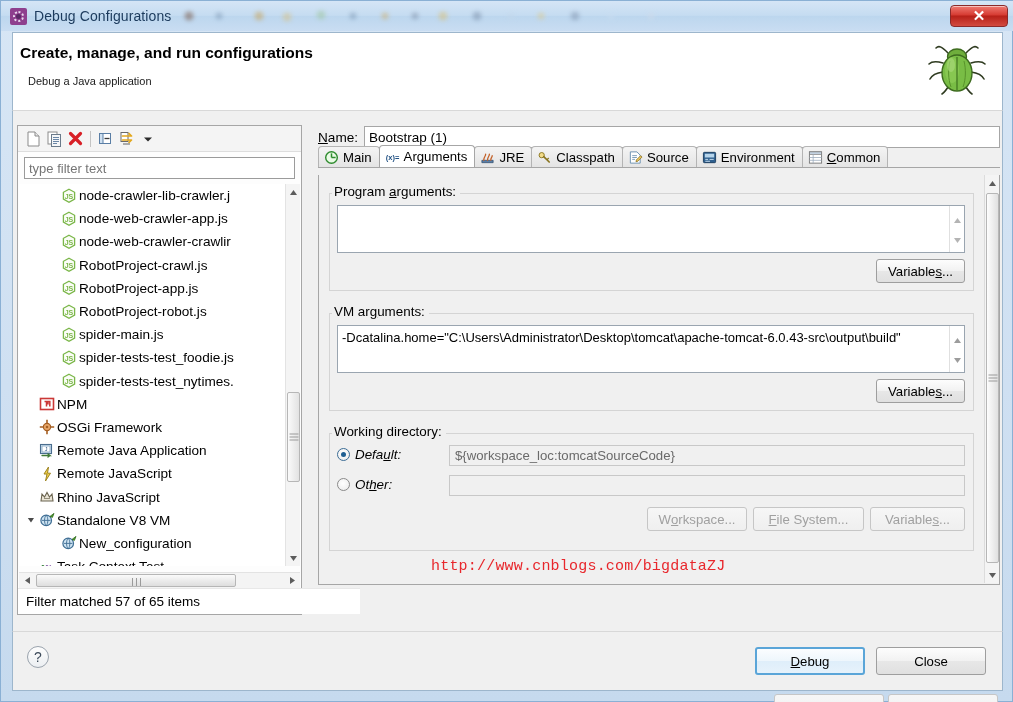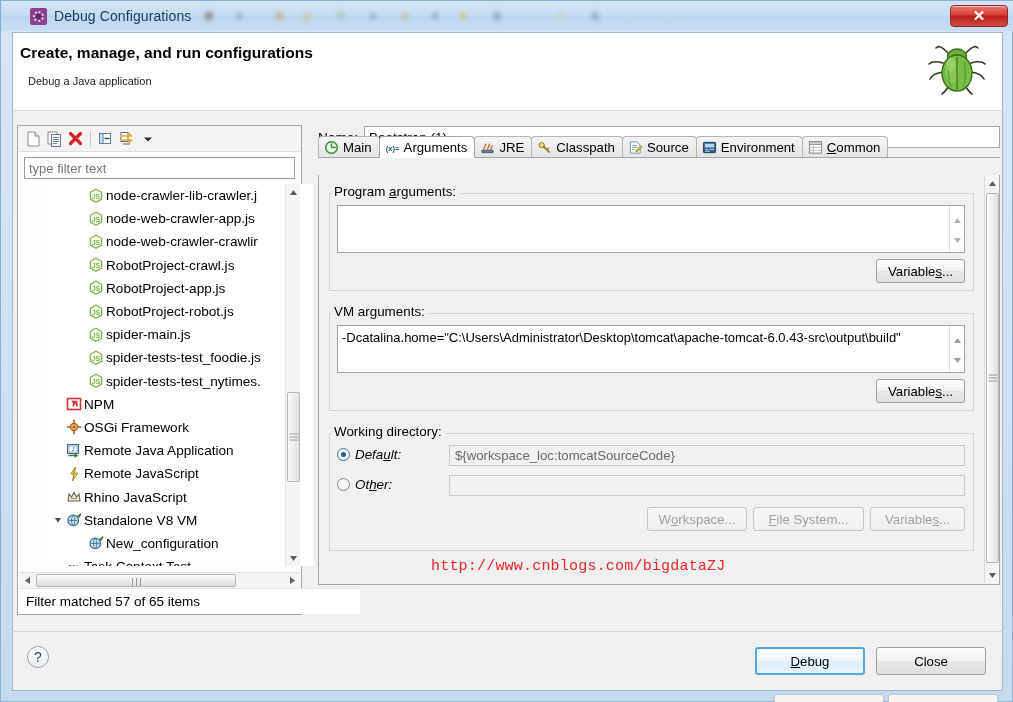--- a/index.html
+++ b/index.html
@@ -18,21 +18,21 @@
     width: 1013px; height: 702px;
     background: linear-gradient(to bottom, #d7e6f5 0%, #cfe0f2 55%, #c6daee 100%);
     border: 1px solid #8ab0d4;
   }
 
   
   #titlebar {
     position: absolute; left: 0; top: 0;
     width: 1013px; height: 30px;
     background: linear-gradient(to bottom, #d5e5f6 0%, #c5dcf1 48%, #bcd6ee 50%, #c9ddf2 100%);
-    display: flex; align-items: center; padding-left: 20px;
+    display: flex; align-items: center;
   }
   #app-icon {
     width: 17px; height: 17px;
     margin-left: 9px; margin-right: 7px;
     background: #8e3f8e;
     border-radius: 2px;
     position: relative;
     flex: none;
   }
   #app-icon::before {
@@ -154,21 +154,20 @@
     padding: 0 4px;
     font-family: "Liberation Sans", sans-serif;
     outline: none;
   }
 
   #tree-scroll {
     position: absolute; left: 1px; top: 58px;
     width: 268px; height: 382px;
     overflow: hidden;
     background: #fff;
-    margin-left: 27px;
   }
   .tree-row {
     display: flex; align-items: center;
     height: 23.2px;
     font-size: 13.6px; color: #000;
     white-space: nowrap;
     cursor: pointer;
   }
   .tree-row .tw { width: 12px; flex: none; display: flex; align-items: center; justify-content: center; }
   .tree-row .ico { width: 20px; flex: none; display: flex; align-items: center; justify-content: center; }
@@ -247,23 +246,23 @@
     border: 1px solid #a6a6a6;
     background: #fff;
     font-size: 13.5px; color: #000;
     padding: 0 4px;
     font-family: "Liberation Sans", sans-serif;
     outline: none;
   }
 
   
   #tabbar {
-    position: absolute; left: 8px; top: 11px;
+    position: absolute; left: 8px; top: 21px;
     width: 682px; height: 22px;
-    display: flex; align-items: flex-start;
+    display: flex; align-items: flex-end;
     border-bottom: 1px solid #a6a6a6;
   }
   .tab {
     display: flex; align-items: center;
     height: 21px;
     padding: 0 7px 0 5px;
     font-size: 13.2px; color: #000;
     background: linear-gradient(to bottom, #f4f4f4, #e4e4e4);
     border: 1px solid #b4b4b4;
     border-bottom: none;

